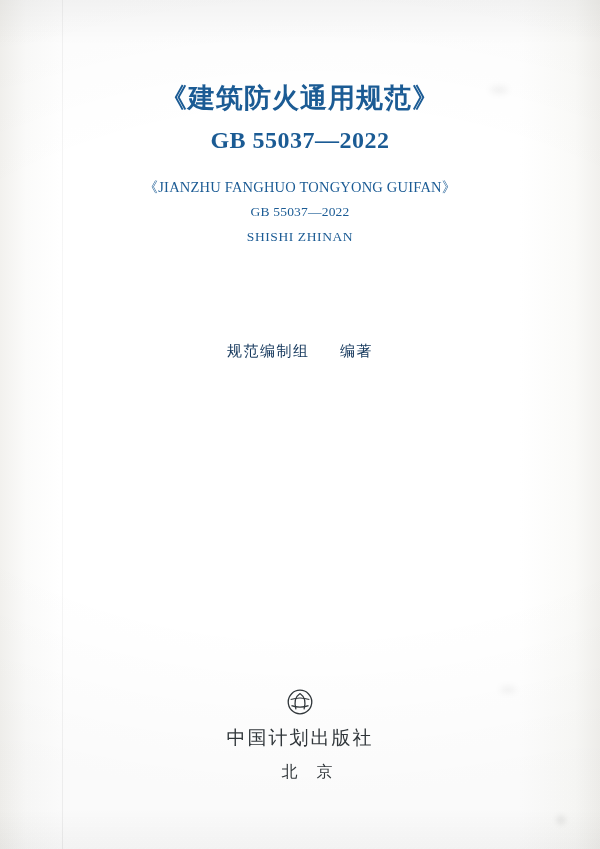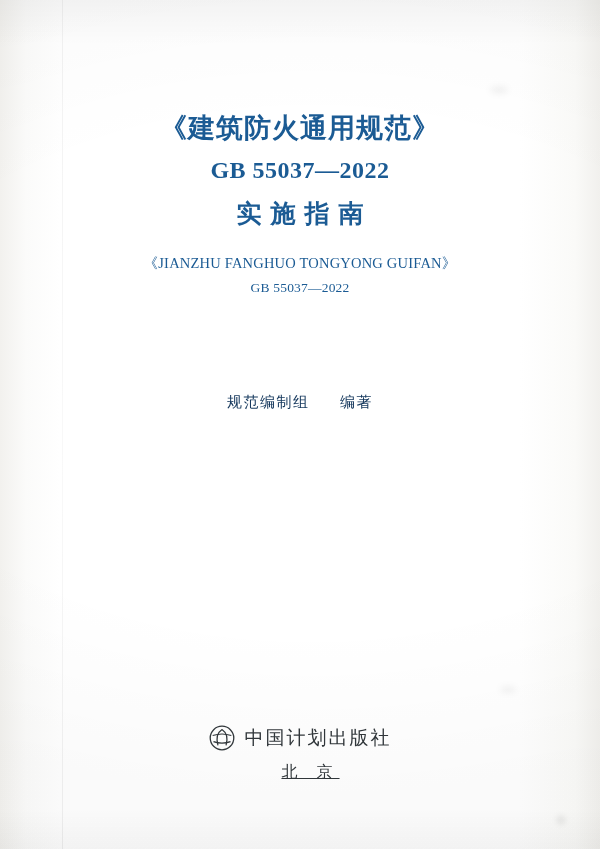--- a/index.html
+++ b/index.html
@@ -51,21 +51,21 @@
   .content {
     position: relative;
     width: 100%;
     height: 100%;
     display: flex;
     flex-direction: column;
     align-items: center;
   }
 
   .title-block {
-    margin-top: 110px;
+    margin-top: 80px;
     text-align: center;
     color: #1c5a92;
   }
 
   .title-cn {
     font-family: "DejaVu Serif", serif;
     font-size: 27px;
     font-weight: 700;
     letter-spacing: 1px;
     line-height: 1.35;
@@ -137,20 +137,21 @@
     right: 0;
     bottom: 66px;
     text-align: center;
   }
 
   .publisher-row {
     display: flex;
     align-items: center;
     justify-content: center;
     gap: 10px;
+    flex-direction: column;
   }
 
   .logo {
     width: 26px;
     height: 26px;
     flex: 0 0 auto;
   }
 
   .publisher-name {
     font-family: "DejaVu Serif", serif;
@@ -160,21 +161,20 @@
     white-space: nowrap;
   }
 
   .publisher-city {
     margin-top: 11px;
     font-family: "DejaVu Serif", serif;
     font-size: 16px;
     color: #30363a;
     letter-spacing: 7px;
     padding-left: 21px;
-    text-decoration: underline;
   }
 
   
   .smudge-tr {
     position: absolute;
     top: 86px;
     right: 92px;
     width: 18px;
     height: 8px;
     background: rgba(0,0,0,0.05);
@@ -209,26 +209,26 @@
   <div class="fold"></div>
   <div class="smudge-tr"></div>
   <div class="smudge-mr"></div>
   <div class="smudge-br"></div>
 
   <div class="content">
 
     <div class="title-block">
       <div class="title-cn">《建筑防火通用规范》</div>
       <div class="title-code">GB 55037—2022</div>
-      <div class="title-sub">实施指南</div>
     </div>
 
     <div class="pinyin-block">
       <div class="pinyin-1">《JIANZHU FANGHUO TONGYONG GUIFAN》</div>
       <div class="pinyin-2">GB 55037—2022</div>
+      <div class="pinyin-3">SHISHI ZHINAN</div>
     </div>
 
     <div class="author-line">
       <span>规范编制组</span>
       <span class="gap"></span>
       <span>编著</span>
     </div>
 
     <div class="publisher-block">
       <div class="publisher-row">

